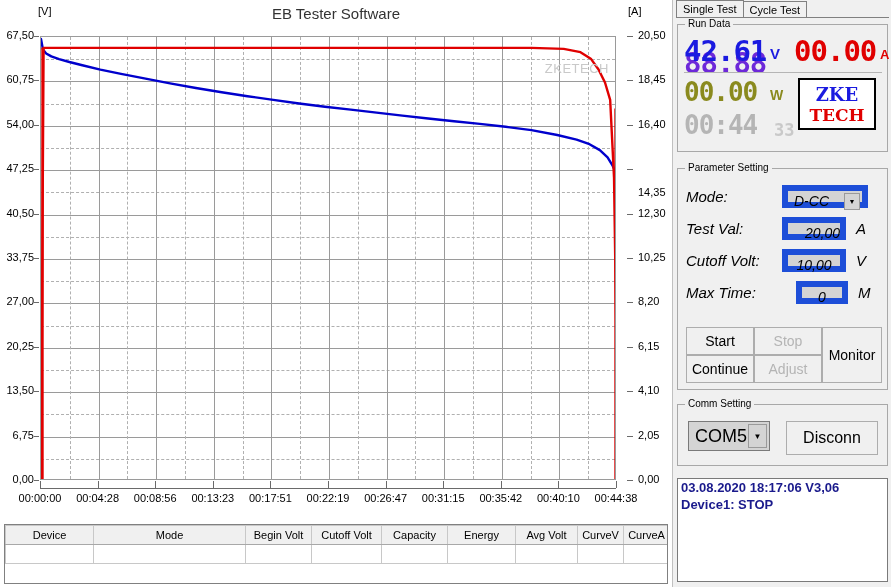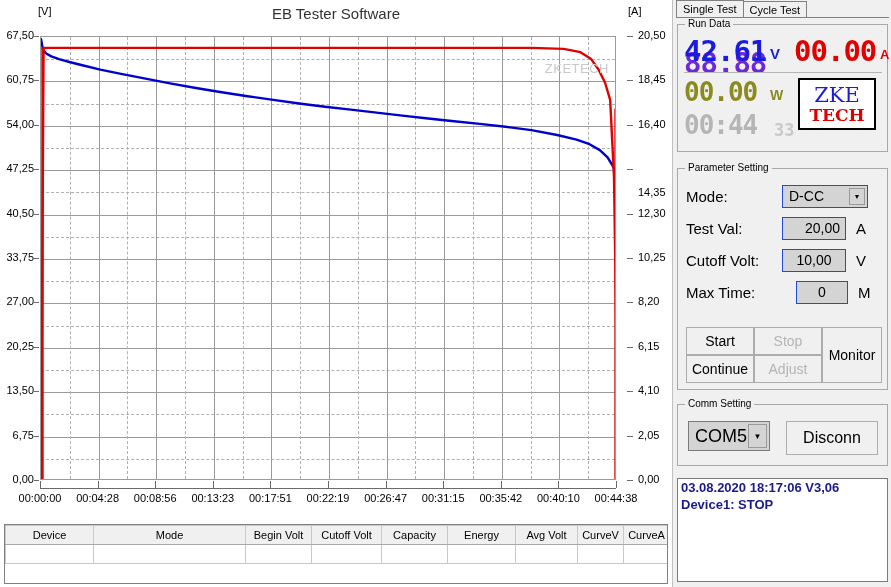--- a/index.html
+++ b/index.html
@@ -115,29 +115,29 @@
   #rd-divider { position:absolute; left: 6px; top: 47px; width: 198px; height:0; border-top:1px solid #b5b5b5; }
   #watt-val { position:absolute; left: 6px; top: 53px; font-size: 26px; line-height:28px; color: #8a8a1e; }
   #watt-unit { position:absolute; left: 92px; top: 62px; font-size: 14px; font-weight:bold; color:#8a8a1e; font-family:"Liberation Sans",sans-serif;}
   #time-val { position:absolute; left: 6px; top: 86px; font-size: 26px; line-height:28px; color:#b5b5b5; }
   #time-sec { position:absolute; left: 96px; top: 95px; font-size: 17px; line-height:20px; color:#c9c9c9; font-family:"DejaVu Sans Mono",monospace; font-weight:bold;}
   #zke-logo {
     position:absolute; left: 120px; top: 53px; width: 78px; height: 52px;
     background:#fff; border: 2px solid #000;
     display:flex; flex-direction:column; align-items:center; justify-content:center;
   }
-  #zke-top { font-size: 21px; font-weight: normal; color:#1a1ae0; font-family:"DejaVu Serif",serif; line-height:22px; letter-spacing:0px;}
+  #zke-top { font-size: 18px; font-weight: bold; color:#1a1ae0; font-family:"DejaVu Serif",serif; line-height:22px; letter-spacing:0px;}
   #zke-bot { font-size: 17px; font-weight: bold; color:#e00000; font-family:"DejaVu Serif",serif; line-height:18px;}
 
   
   #param-box { left: 4px; top: 168px; width: 211px; height: 222px; }
-  .param-row { position: absolute; left: 8px; width: 196px; height: 28px; }
+  .param-row { position: absolute; left: 8px; width: 196px; height: 28px; font-style: italic; }
   .param-label { position:absolute; left:0; top:3px; font-size: 15px; color:#000; }
   .param-field {
-    position:absolute; background:#d4d4d4; border:1px solid #1d4ed8;
+    position:absolute; background:#d4d4d4; border:6px solid #1d4ed8;
     font-size: 14px; color:#000; text-align:center; line-height: 21px; height: 23px;
   }
   .param-unit { position:absolute; font-size: 15px; color:#000; }
   .combo-arrow {
     position:absolute; right: 2px; top: 2px; width: 16px; height: 17px;
     background: #d4d4d4; border:1px solid #9a9a9a;
     display:flex; align-items:center; justify-content:center; font-size: 7px; color:#000;
   }
   #btn-grid { position:absolute; left: 8px; top: 158px; width: 196px; height: 56px; }
   .btn {

